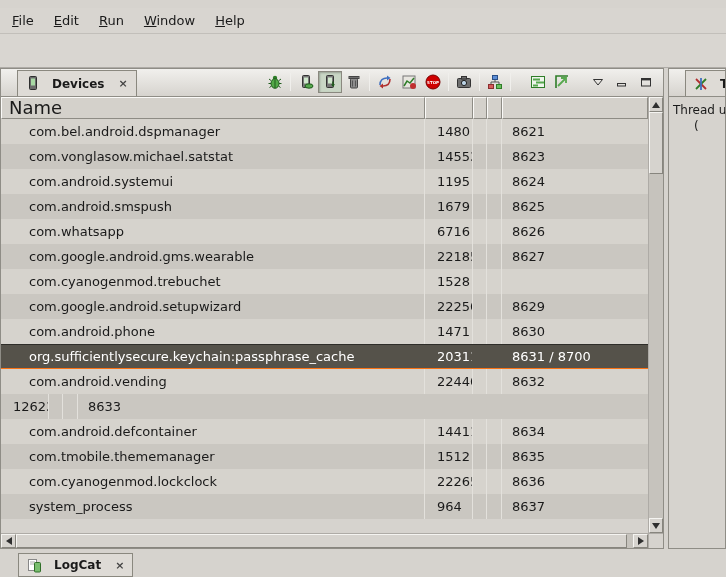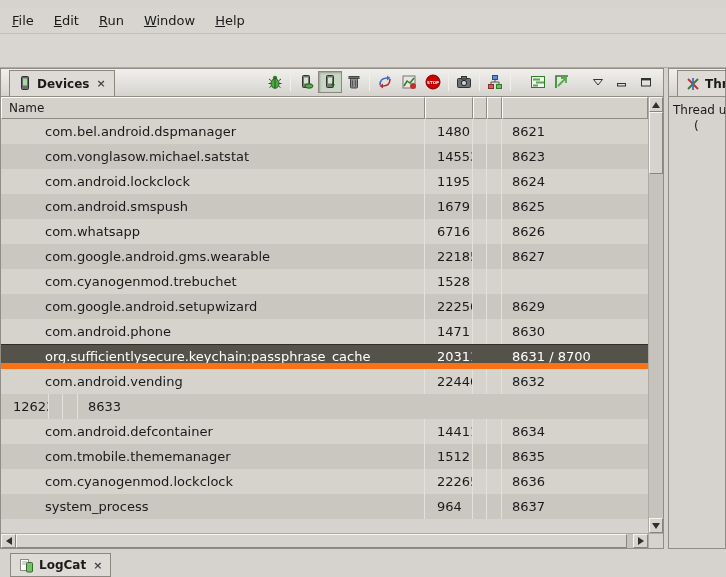--- a/index.html
+++ b/index.html
@@ -40,60 +40,60 @@
   .panel-head {
     height:28px; flex:0 0 28px; display:flex; align-items:flex-end;
     background:linear-gradient(#f1f0ed, #d6d3ce);
     border-bottom:1px solid #8f8d86;
     white-space:nowrap; overflow:hidden;
   }
   .tab {
     display:inline-flex; align-items:center; height:26px;
     padding:0 8px; background:#dedbd6;
     border:1px solid #8a887f; border-bottom:none;
-    margin-left:8px; font-weight:bold; font-size:12px; cursor:default;
+    margin-left:16px; font-weight:bold; font-size:12px; cursor:default;gap:7px;
   }
   .tab .tab-icon { display:inline-flex; margin-right:5px; }
   .tab .tab-close { margin-left:7px; font-weight:bold; font-size:11px; color:#444; cursor:pointer; }
 
   .view-toolbar { display:flex; align-items:center; margin-left:auto; padding:0 5px 3px 0; }
   .tb-btn {
     width:24px; height:22px; display:inline-flex; align-items:center; justify-content:center;
     border:1px solid transparent; cursor:pointer;
   }
   .tb-btn.pressed { border:1px solid #8a887f; background:#c9d6c5; box-shadow:inset 1px 1px 2px rgba(0,0,0,.25); }
   .tb-btn.gap { margin-left:12px; }
   .tb-sep { width:1px; height:18px; background:#9c9992; border-right:1px solid #f0efec; margin:0 3px; }
 
   
   .table-wrap { position:relative; flex:1 1 auto; min-height:0; overflow:hidden; }
   .table-content { width:calc(100% - 15px); height:100%; display:flex; flex-direction:column; }
-  .thead { display:flex; height:22px; flex:0 0 22px; font-size:12px; }
+  .thead { display:flex; height:22px; flex:0 0 22px; font-size:18px; }
   .th {
     background:#d4d1cb; line-height:20px; padding-left:7px; overflow:hidden;
     border-top:1px solid #fbfaf8; border-left:1px solid #fbfaf8;
     border-right:1px solid #8e8c85; border-bottom:1px solid #8e8c85;
   }
   .th-name { width:424px; flex:0 0 424px; }
   .th-pid  { width:48px;  flex:0 0 48px; }
   .th-c1   { width:14px;  flex:0 0 14px; }
   .th-c2   { width:15px;  flex:0 0 15px; }
   .th-port { flex:1 1 auto; }
 
   .tbody { flex:1 1 auto; overflow:hidden; font-size:13px; }
   .trow { display:flex; height:25px; line-height:25px; }
   .trow.base { background:#d6d3cd; }
   .trow.alt  { background:#cac7c1; }
   .td { overflow:hidden; white-space:nowrap; border-right:1px solid #e3e1dc; }
-  .td-name { width:424px; flex:0 0 424px; padding-left:44px; }
+  .td-name { width:424px; flex:0 0 424px; padding-left:28px; }
   .td-pid  { width:48px;  flex:0 0 48px; padding-left:12px; }
   .td-c1   { width:14px;  flex:0 0 14px; }
   .td-c2   { width:15px;  flex:0 0 15px; }
   .td-port { flex:1 1 auto; padding-left:10px; border-right:none; }
-  .trow.selected { background:#55524a; color:#ffffff; border-top:1px solid #2e2d29; border-bottom:6px solid #f97316; line-height:23px;justify-content:space-between; }
+  .trow.selected { background:#55524a; color:#ffffff; border-top:1px solid #2e2d29; border-bottom:1px solid #f97316; line-height:23px;justify-content:space-between; }
   .trow.selected .td { border-right-color:transparent; }
 
   
   .vscroll {
     position:absolute; top:0; right:0; bottom:0; width:15px;
     background:#c6c3bd; display:flex; flex-direction:column;
     border-left:1px solid #aeaba6;
   }
   .hscroll {
     height:15px; flex:0 0 15px; background:#c6c3bd;
@@ -283,21 +283,21 @@
 
   <div class="trow alt">
     <div class="td td-name">com.vonglasow.michael.satstat</div>
     <div class="td td-pid">14553</div>
     <div class="td td-c1"></div>
     <div class="td td-c2"></div>
     <div class="td td-port">8623</div>
   </div>
 
   <div class="trow base">
-    <div class="td td-name">com.android.lockclock</div>
+    <div class="td td-name">com.android.systemui</div>
     <div class="td td-pid">1195</div>
     <div class="td td-c1"></div>
     <div class="td td-c2"></div>
     <div class="td td-port">8624</div>
   </div>
 
   <div class="trow alt">
     <div class="td td-name">com.android.smspush</div>
     <div class="td td-pid">1679</div>
     <div class="td td-c1"></div>

